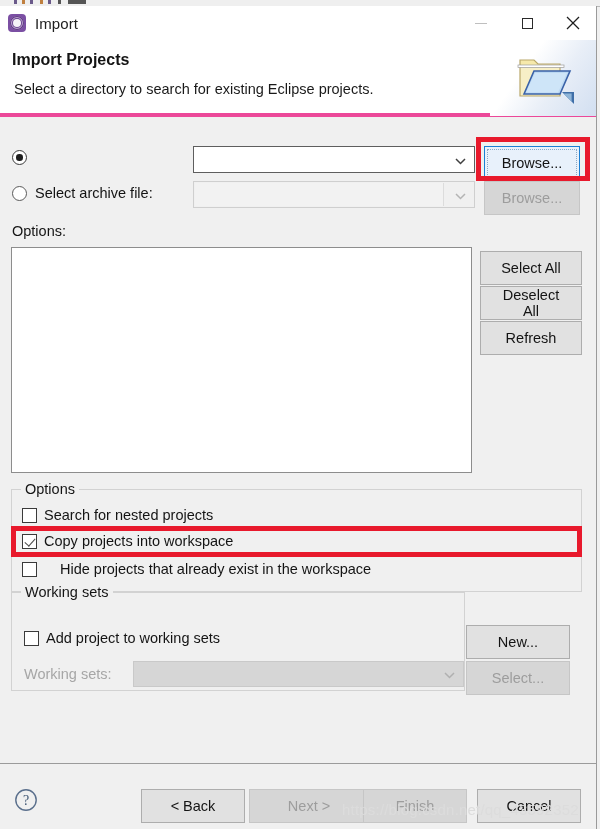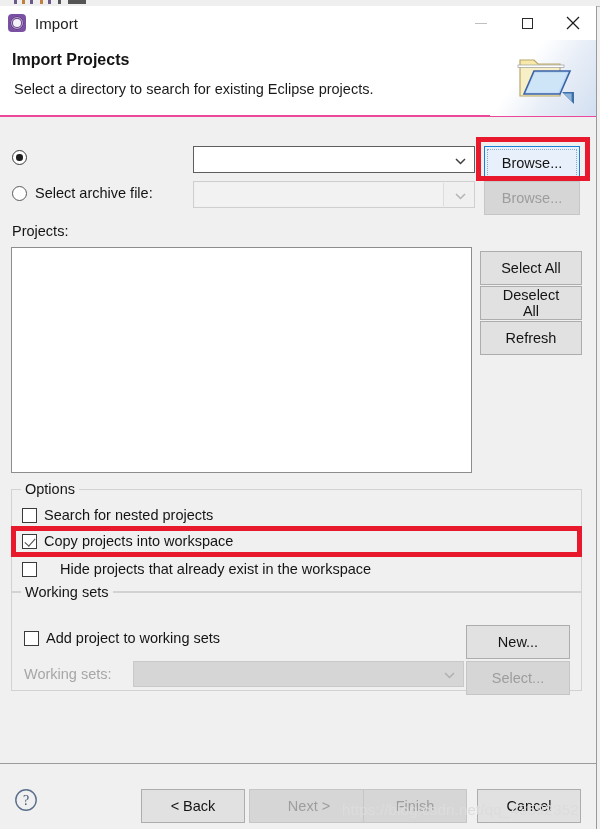--- a/index.html
+++ b/index.html
@@ -90,21 +90,21 @@
     display: block; width: 11px; height: 11px;
     border: 1px solid #2a2a2a; box-sizing: border-box;
   }
   .win-btn.close svg { display: block; }
 
   
   .banner {
     position: absolute; left: 0; top: 34px;
     width: 596px; height: 77px;
     background: #ffffff;
-    border-bottom: 2px solid #ec4899;
+    border-bottom: 4px solid #ec4899;
     box-sizing: border-box;
   }
   .banner-title {
     position: absolute; left: 12px; top: 11px;
     font-size: 16px; font-weight: bold; color: #141414;
   }
   .banner-sub {
     position: absolute; left: 14px; top: 41px;
     font-size: 14.5px; color: #1a1a1a;
   }
@@ -329,21 +329,21 @@
         <span class="inner-field"></span>
         <svg class="chev" width="11" height="7" viewBox="0 0 11 7">
           <polyline points="1,1 5.5,5.5 10,1" fill="none" stroke="#b4b4b4" stroke-width="1.5"></polyline>
         </svg>
       </div>
 
       <button class="btn disabled" style="left:484px; top:64px; width:96px; height:27px;">
         <span>Browse...</span>
       </button>
 
-      <div class="plain-label" style="left:12px; top:106px;">Projects:</div>
+      <div class="plain-label" style="left:12px; top:106px;">Options:</div>
 
       <div class="listbox" style="left:11px; top:130px; width:461px; height:226px;"></div>
 
       <button class="btn light" style="left:480px; top:134px; width:102px; height:27px;">
         <span>Select All</span>
       </button>
       <button class="btn light" style="left:480px; top:169px; width:102px; height:27px;">
         <span>Deselect All</span>
       </button>
       <button class="btn light" style="left:480px; top:204px; width:102px; height:27px;">
@@ -364,21 +364,21 @@
         <span class="check-label">Copy projects into workspace</span>
       </div>
 
       <div class="annot" style="left:11px; top:409px; width:571px; height:31px;"></div>
 
       <div class="check-row" style="left:22px; top:444px;gap:16px;">
         <span class="checkbox"></span>
         <span class="check-label">Hide projects that already exist in the workspace</span>
       </div>
 
-      <div class="groupbox" style="left:11px; top:475px; width:571px; height:99px;">
+      <div class="groupbox" style="left:11px; top:475px; width:454px; height:99px;">
         <span class="group-title">Working sets</span>
       </div>
 
       <div class="check-row" style="left:24px; top:513px;">
         <span class="checkbox"></span>
         <span class="check-label">Add project to working sets</span>
       </div>
 
       <button class="btn light" style="left:466px; top:508px; width:104px; height:27px;">
         <span>New...</span>

